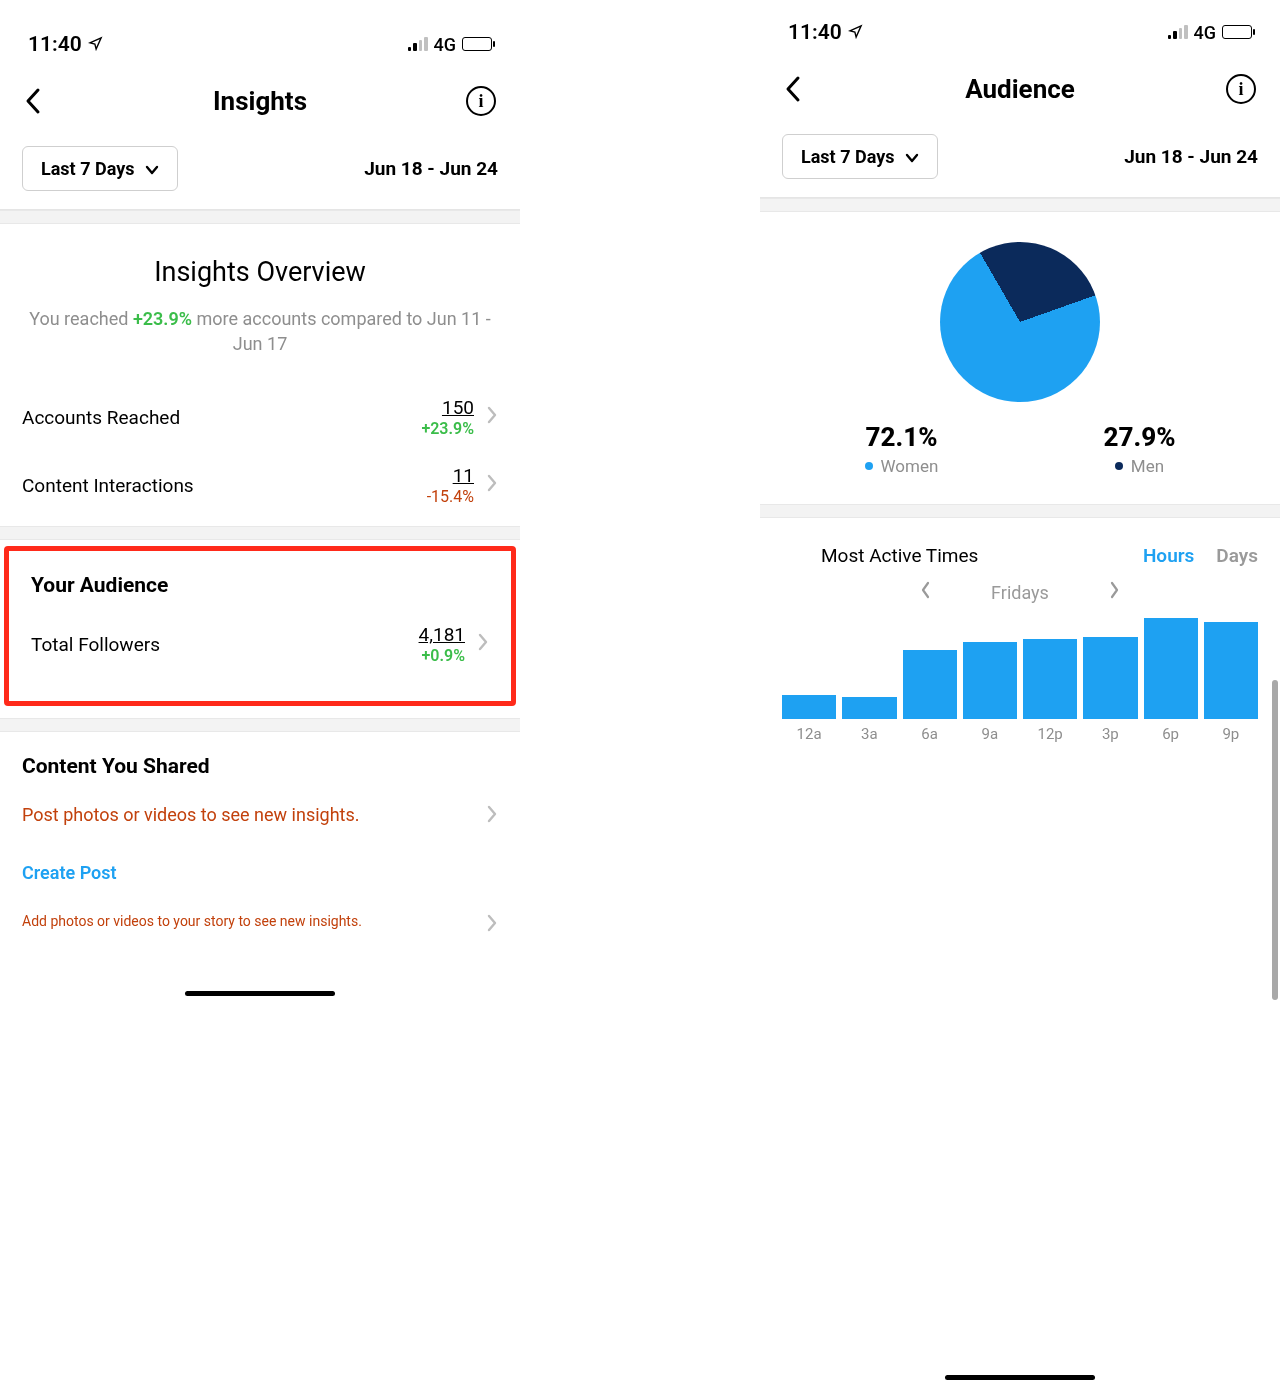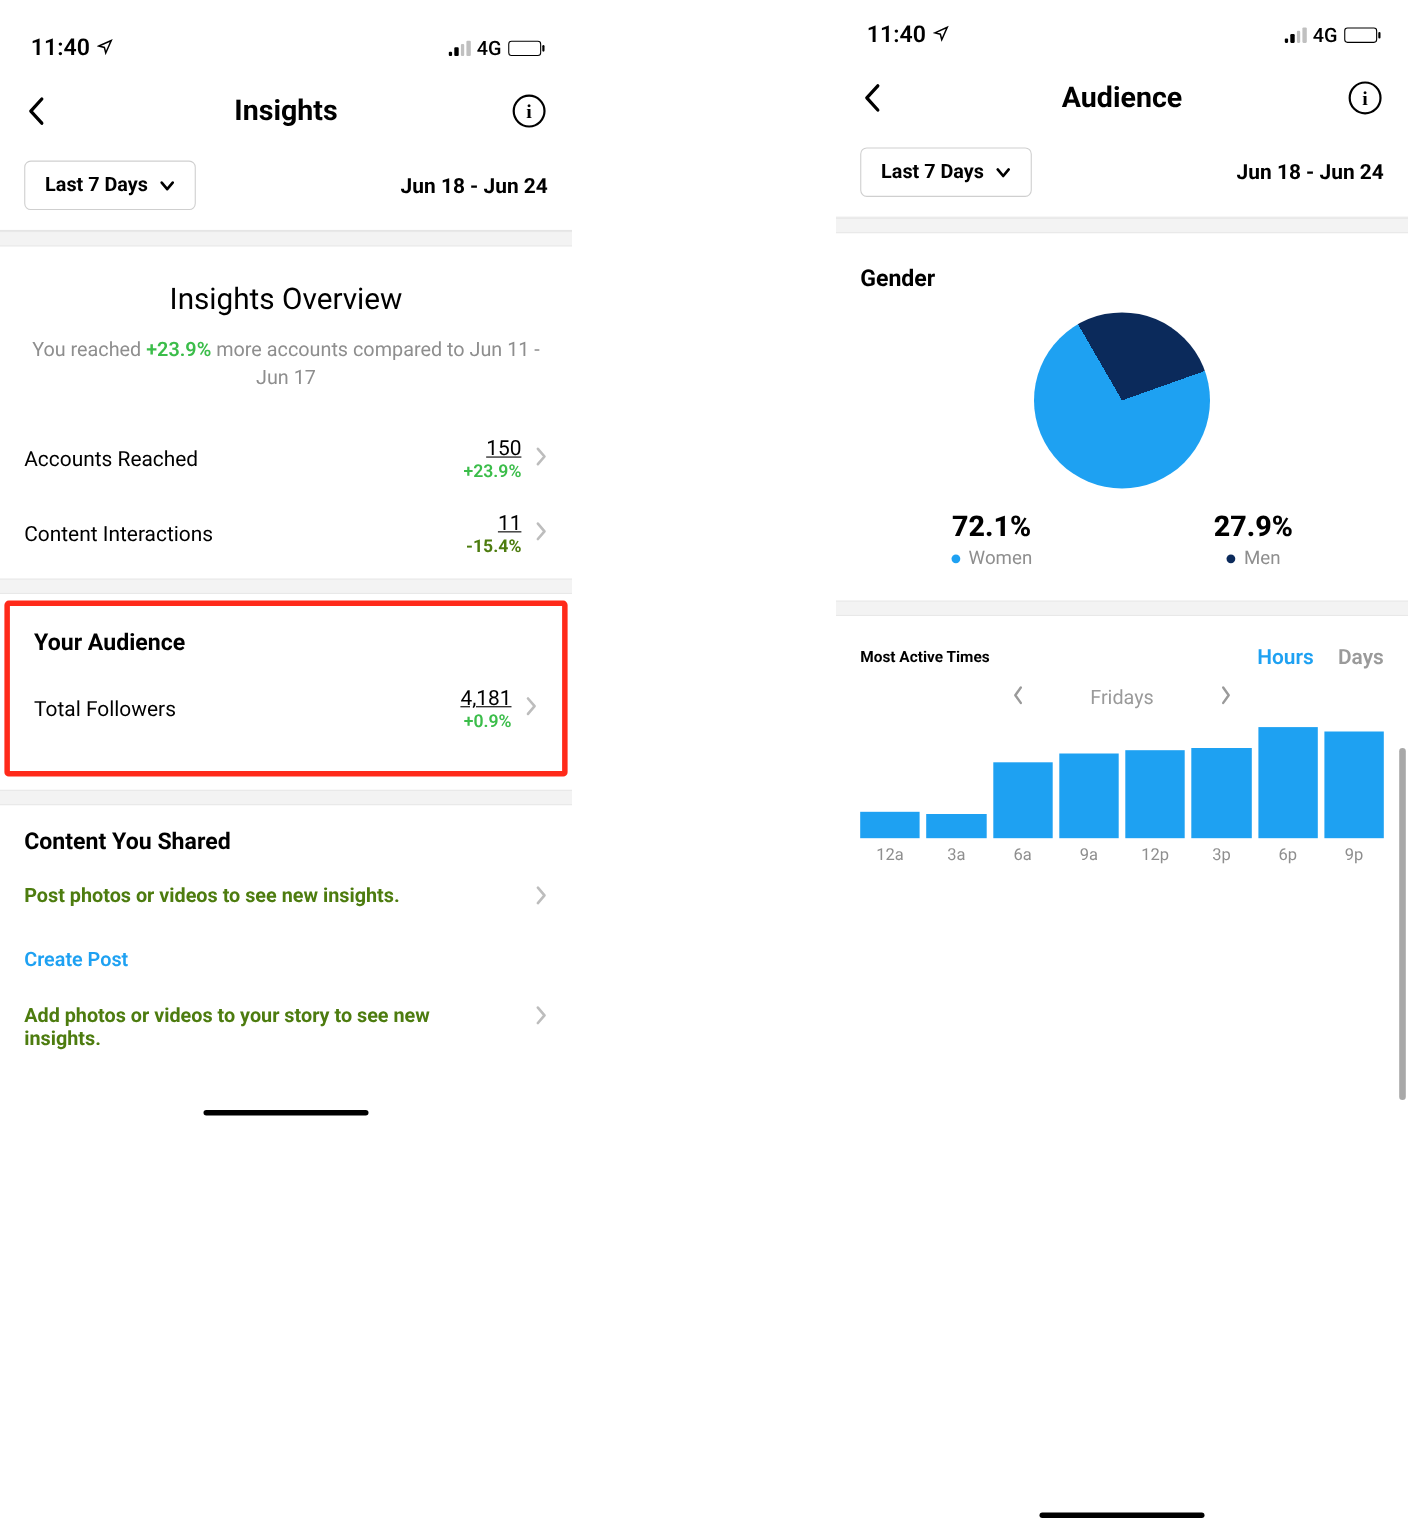--- a/index.html
+++ b/index.html
@@ -74,21 +74,21 @@
     display:flex;align-items:center;gap:10px;
   }
   .date-range{font-size:19px;font-weight:700;}
 
   .section-gap{height:14px;background:#f3f3f3;border-top:1px solid #e8e8e8;border-bottom:1px solid #e8e8e8;}
 
   .overview{padding:32px 22px 20px;text-align:center;}
   .overview h1{font-size:27px;font-weight:400;margin-bottom:18px;}
   .overview p{color:#8e8e8e;font-size:18px;line-height:1.4;}
   .green{color:#3bbd4a;font-weight:600;}
-  .gray{color:#4d7c0f;font-weight:bold;}
+  .gray{color:#c2410c;}
 
   .metric-row{
     display:flex;align-items:center;justify-content:space-between;
     padding:20px 22px;
   }
   .metric-label{font-size:19px;}
   .metric-right{display:flex;align-items:center;gap:12px;}
   .metric-values{text-align:right;}
   .metric-val{font-size:19px;text-decoration:underline;}
   .metric-delta{font-size:16px;}
@@ -108,21 +108,21 @@
     width:160px;height:160px;border-radius:50%;
   }
   .gender-legend{display:flex;justify-content:space-around;margin-top:8px;}
   .gl-item{text-align:center;}
   .gl-pct{font-size:26px;font-weight:800;}
   .gl-label{font-size:17px;color:#8e8e8e;display:flex;align-items:center;justify-content:center;gap:8px;margin-top:4px;}
   .dot{width:8px;height:8px;border-radius:50%;display:inline-block;}
 
   .active-block{padding:26px 22px 10px;}
   .active-head{display:flex;align-items:center;justify-content:space-between;margin-bottom:14px;}
-  .active-head h3{font-size:14px;font-weight:700;}
+  .active-head h3{font-size:19px;font-weight:400;margin-left:39px;}
   .toggle{display:flex;gap:22px;font-size:19px;font-weight:600;}
   .toggle .on{color:#1ea1f2;}
   .toggle .off{color:#9a9a9a;}
   .day-nav{display:flex;align-items:center;justify-content:center;gap:60px;color:#9a9a9a;font-size:18px;margin-bottom:20px;}
   .bars{display:flex;align-items:flex-end;justify-content:space-between;height:120px;gap:6px;}
   .bar-col{display:flex;flex-direction:column;align-items:center;flex:1;gap:6px;}
   .bar{width:100%;background:#1ea1f2;}
   .bar-label{font-size:15px;color:#8e8e8e;}
 
   .home-indicator{width:150px;height:5px;background:#000;border-radius:3px;margin:18px auto 10px;}
@@ -253,21 +253,21 @@
       <span class="gray" style="font-size:18px;">Post photos or videos to see new insights.</span>
       <span class="chev">
         <svg width="12" height="20" viewBox="0 0 12 20" stroke="#bdbdbd" stroke-width="2.4" fill="none" stroke-linecap="round" stroke-linejoin="round">
             <polyline points="3,3 9,10 3,17"></polyline>
           </svg>
       </span>
     </div>
     <a class="link">Create Post</a>
 
     <div class="metric-row" style="align-items:flex-start;padding-top:28px;">
-      <span class="gray" style="font-size:18px;max-width:380px;">Add photos or videos to your story to see new insights.</span>
+      <span class="gray" style="font-size:14px;max-width:380px;">Add photos or videos to your story to see new insights.</span>
       <span class="chev">
         <svg width="12" height="20" viewBox="0 0 12 20" stroke="#bdbdbd" stroke-width="2.4" fill="none" stroke-linecap="round" stroke-linejoin="round">
             <polyline points="3,3 9,10 3,17"></polyline>
           </svg>
       </span>
     </div>
   </div>
 
   <div class="home-indicator"></div>
 
@@ -313,21 +313,20 @@
             <polyline points="2,2 7,8 12,2"></polyline>
           </svg>
       </span>
     </div>
     <div class="date-range">Jun 18 - Jun 24</div>
   </div>
 
   <div class="section-gap"></div>
 
   <div class="gender-block">
-    <div class="gender-title">Gender</div>
     <div class="pie-wrap">
       <div class="pie" id="gender-pie" style="background: conic-gradient(from -30deg, rgb(11, 42, 91) 0deg, rgb(11, 42, 91) 100.44deg, rgb(30, 161, 242) 100.44deg, rgb(30, 161, 242) 360deg);"></div>
     </div>
     <div class="gender-legend">
       <div class="gl-item">
         <div class="gl-pct">72.1%</div>
         <div class="gl-label">
             <span class="dot" style="background:#1ea1f2"></span>
             <span>Women</span>
           </div>

